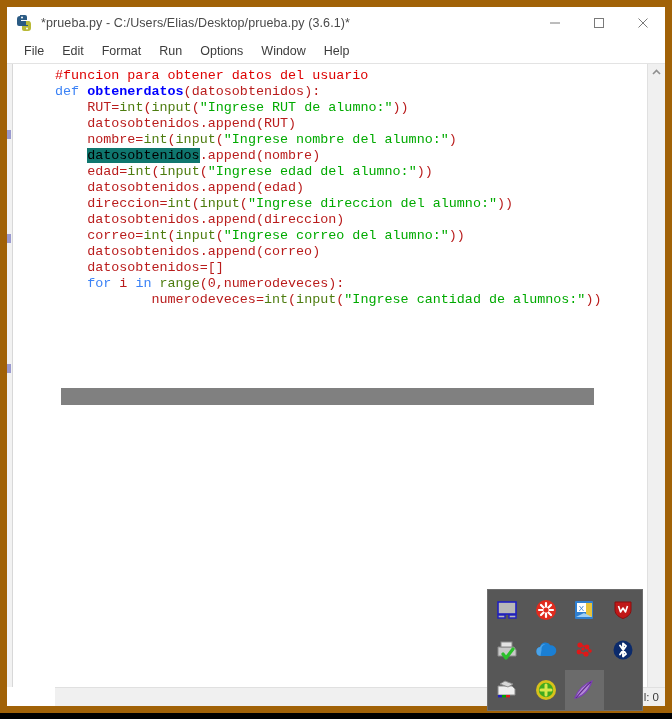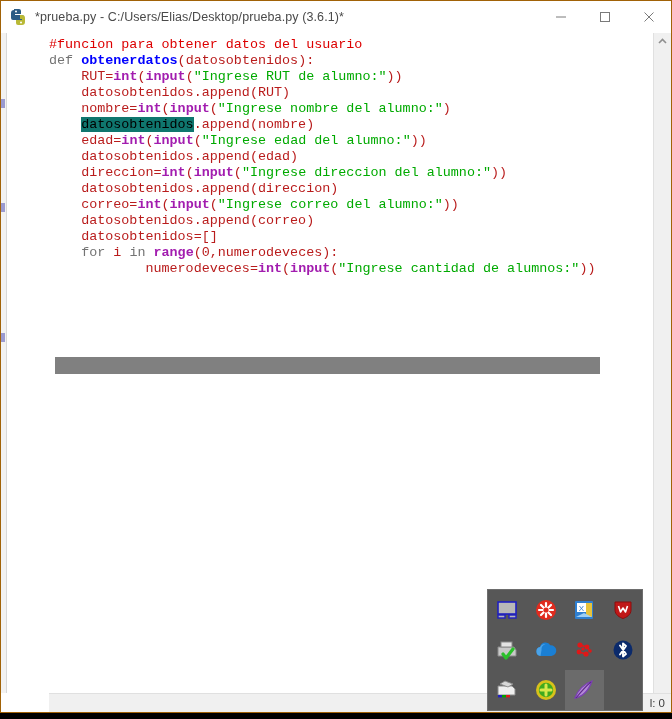--- a/index.html
+++ b/index.html
@@ -5,21 +5,21 @@
   html,body{margin:0;padding:0;}
   body{
     width:672px;height:719px;
     background:#000;
     font-family:"Liberation Sans",sans-serif;
     overflow:hidden;
     position:relative;
   }
   .window{
     position:absolute;left:0;top:0;width:672px;height:713px;
-    background:#fff;border:1px solid #a16207;box-sizing:border-box;
+    background:#fff;border:7px solid #a16207;box-sizing:border-box;
     display:flex;flex-direction:column;
   }
   
   .titlebar{
     height:31px;min-height:31px;background:#fff;
     display:flex;align-items:center;position:relative;
     border-bottom:1px solid #fff;
   }
   .app-icon{
     width:22px;height:22px;margin-left:6px;margin-right:6px;
@@ -56,23 +56,23 @@
   .code{
     flex:1;position:relative;overflow:hidden;
     font-family:"Liberation Mono","DejaVu Sans Mono",monospace;
     font-size:13.4px;line-height:16px;
     padding:4px 0 0 2px;
     white-space:pre;
     color:#000;
   }
   .ln{height:16px;white-space:pre;}
   .c-comment{color:#dd0000;}
-  .c-kw{color:#737373;}
+  .c-kw{color:#3b82f6;}
   .c-def{color:#0000ff;font-weight:bold;}
-  .c-builtin{color:#a21caf;font-weight:bold;}
+  .c-builtin{color:#4d7c0f;}
   .c-str{color:#00aa00;}
   .c-plain{color:#b91c1c;}
   .hl-sel{background:#0f766e;}
   .graybar{
     position:absolute;left:8px;right:13px;height:17px;background:#808080;
   }
   
   .vscroll{
     width:17px;background:#f0f0f0;border-left:1px solid #e0e0e0;flex:none;
     display:flex;flex-direction:column;align-items:center;
@@ -130,20 +130,29 @@
       </div>
       <div class="winbtn">
         <svg width="12" height="12" viewBox="0 0 12 12">
             <line x1="1.5" y1="1.5" x2="10.5" y2="10.5" stroke="#7a7a7a" stroke-width="1"></line>
             <line x1="10.5" y1="1.5" x2="1.5" y2="10.5" stroke="#7a7a7a" stroke-width="1"></line>
           </svg>
       </div>
     </div>
   </div>
 
+  <div class="menubar">
+    <div class="menuitem">File</div>
+    <div class="menuitem">Edit</div>
+    <div class="menuitem">Format</div>
+    <div class="menuitem">Run</div>
+    <div class="menuitem">Options</div>
+    <div class="menuitem">Window</div>
+    <div class="menuitem">Help</div>
+  </div>
 
   <div class="editor-wrap">
     <div class="gutter">
       <div class="mark" style="top:66px"></div>
       <div class="mark" style="top:170px"></div>
       <div class="mark" style="top:300px"></div>
     </div>
     <div class="code" id="code-area"><div class="ln"><span class="c-comment">#funcion para obtener datos del usuario</span></div><div class="ln"><span class="c-kw">def </span><span class="c-def">obtenerdatos</span><span class="c-plain">(datosobtenidos):</span></div><div class="ln"><span>    </span><span class="c-plain">RUT=</span><span class="c-builtin">int</span><span class="c-plain">(</span><span class="c-builtin">input</span><span class="c-plain">(</span><span class="c-str">"Ingrese RUT de alumno:"</span><span class="c-plain">))</span></div><div class="ln"><span>    </span><span class="c-plain">datosobtenidos.append(RUT)</span></div><div class="ln"><span>    </span><span class="c-plain">nombre=</span><span class="c-builtin">int</span><span class="c-plain">(</span><span class="c-builtin">input</span><span class="c-plain">(</span><span class="c-str">"Ingrese nombre del alumno:"</span><span class="c-plain">)</span></div><div class="ln"><span>    </span><span class="hl-sel">datosobtenidos</span><span class="c-plain">.append(nombre)</span></div><div class="ln"><span>    </span><span class="c-plain">edad=</span><span class="c-builtin">int</span><span class="c-plain">(</span><span class="c-builtin">input</span><span class="c-plain">(</span><span class="c-str">"Ingrese edad del alumno:"</span><span class="c-plain">))</span></div><div class="ln"><span>    </span><span class="c-plain">datosobtenidos.append(edad)</span></div><div class="ln"><span>    </span><span class="c-plain">direccion=</span><span class="c-builtin">int</span><span class="c-plain">(</span><span class="c-builtin">input</span><span class="c-plain">(</span><span class="c-str">"Ingrese direccion del alumno:"</span><span class="c-plain">))</span></div><div class="ln"><span>    </span><span class="c-plain">datosobtenidos.append(direccion)</span></div><div class="ln"><span>    </span><span class="c-plain">correo=</span><span class="c-builtin">int</span><span class="c-plain">(</span><span class="c-builtin">input</span><span class="c-plain">(</span><span class="c-str">"Ingrese correo del alumno:"</span><span class="c-plain">))</span></div><div class="ln"><span>    </span><span class="c-plain">datosobtenidos.append(correo)</span></div><div class="ln"><span>    </span><span class="c-plain">datosobtenidos=[]</span></div><div class="ln"><span>    </span><span class="c-kw">for</span><span class="c-plain"> i </span><span class="c-kw">in</span><span class="c-plain"> </span><span class="c-builtin">range</span><span class="c-plain">(0,numerodeveces):</span></div><div class="ln"><span>            </span><span class="c-plain">numerodeveces=</span><span class="c-builtin">int</span><span class="c-plain">(</span><span class="c-builtin">input</span><span class="c-plain">(</span><span class="c-str">"Ingrese cantidad de alumnos:"</span><span class="c-plain">))</span></div><div class="graybar" style="background: rgb(128, 128, 128); top: 324px;"></div></div>
     <div class="vscroll">
       <div class="sb-arrow">

